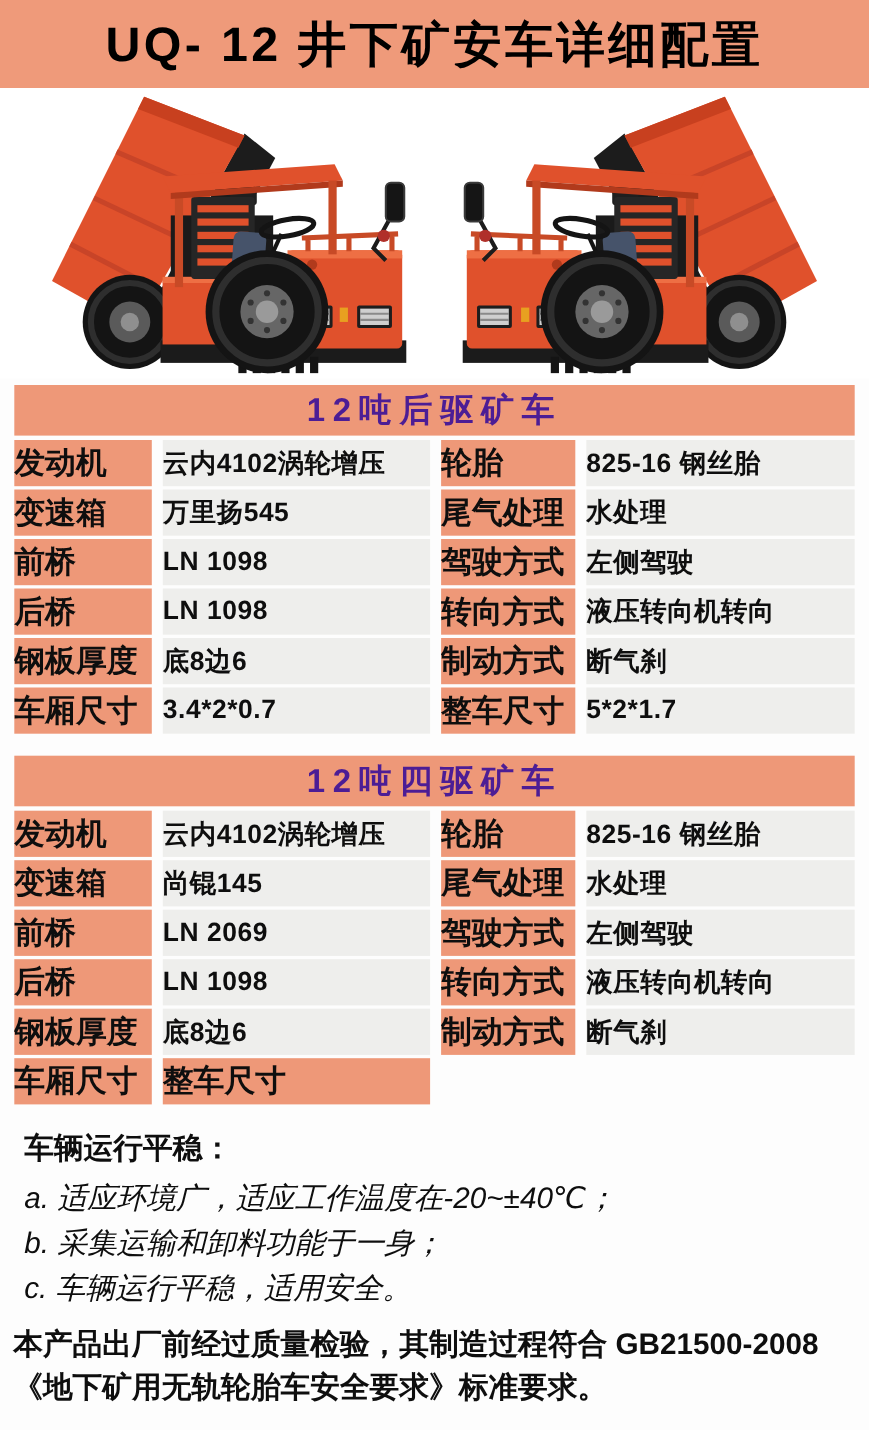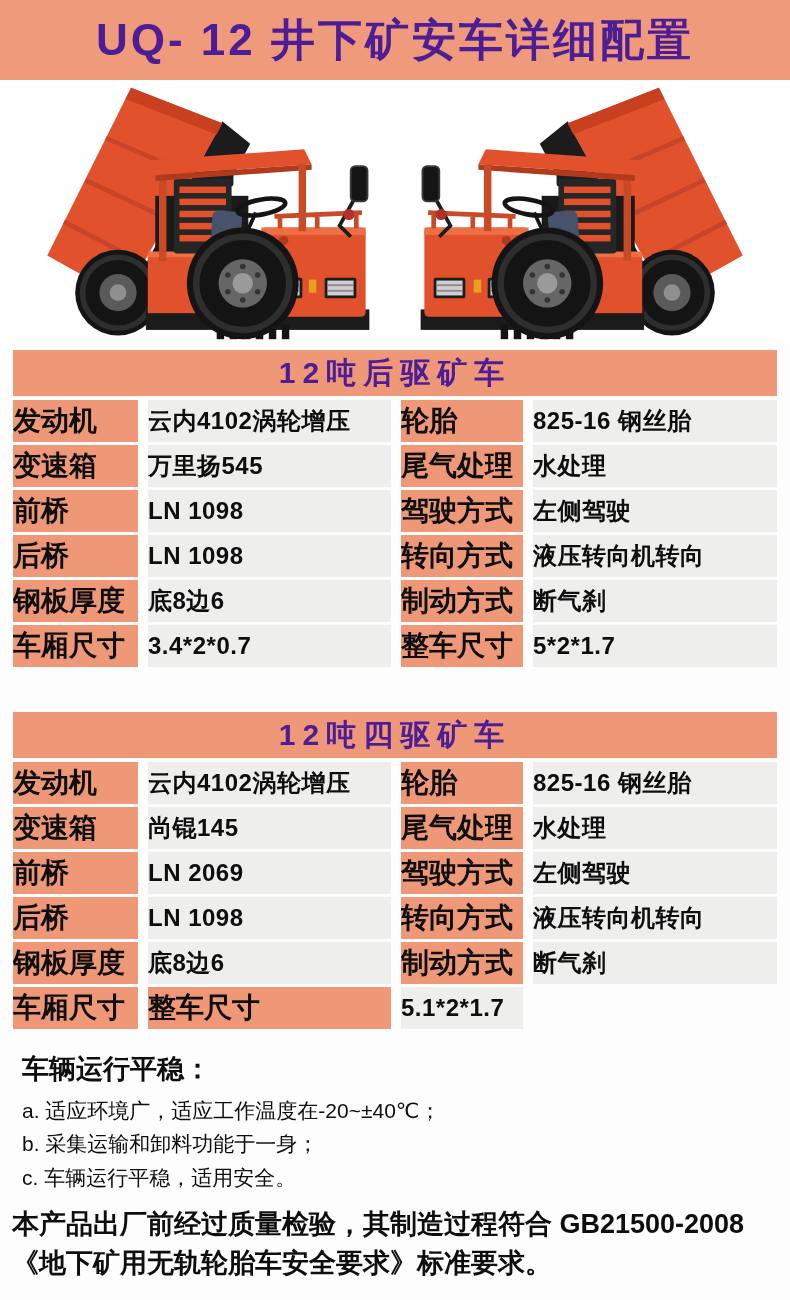--- a/index.html
+++ b/index.html
@@ -4,40 +4,40 @@
 <style>
   * { margin:0; padding:0; box-sizing:border-box; }
   html,body { width:790px; }
   body {
     height:1300px; overflow:hidden; background:#fdfdfd;
     font-family:"Liberation Sans","DejaVu Sans",sans-serif; color:#0e0e0e;
   }
   .banner {
     height:80px; background:#ef9a7a; display:flex; align-items:center; justify-content:center;
   }
-  .banner-title { font-size:44px; font-weight:700; letter-spacing:3px; color:#4c1d95; white-space:nowrap; }
+  .banner-title { font-size:44px; font-weight:700; letter-spacing:3px; color:#000000; white-space:nowrap; }
   .trucks {
     height:264px; background:#ffffff; display:flex; justify-content:space-between;
     align-items:flex-end; padding:0 16px 2px 16px;
   }
   .truck-svg { width:366px; height:256px; display:block; }
   .spec-table { margin:0 13px; }
   .spec-table.first { margin-top:6px; }
-  .spec-table.second { margin-top:45px; }
+  .spec-table.second { margin-top:20px; }
   .table-title {
     height:46px; background:#ee9878; display:flex; align-items:center; justify-content:center;
     font-size:30px; font-weight:700; letter-spacing:7px; color:#4c1d95; margin-bottom:4px;
   }
   .spec-grid { display:grid; grid-template-columns:125px 243px 122px 1fr; gap:3px 10px; }
   .cell { height:42px; display:flex; align-items:center; overflow:hidden; white-space:nowrap; }
   .cell.lab { background:#ee9878; font-weight:700; font-size:28px; padding-left:0; }
   .cell.val { background:#eeeeec; font-weight:600; font-size:24px; letter-spacing:0.5px; }
   .notes { padding:22px 0 0 22px; }
   .notes-heading { font-size:27px; font-weight:700; margin-bottom:10px; }
-  .note-item { font-size:21px; font-weight:500; line-height:1.3; margin-bottom:6px; }
+  .note-item { font-size:27px; font-weight:500; line-height:1.3; margin-bottom:6px;font-style:italic; }
   .footer { padding:8px 12px 0 12px; font-size:27px; font-weight:700; line-height:1.45; }
   .hidden-defs { position:absolute; width:0; height:0; overflow:hidden; }
 </style>
 </head>
 <body>
 
 <svg class="hidden-defs" aria-hidden="true">
   <defs>
     <g id="truck-shape">
 
@@ -207,21 +207,20 @@
     <div class="cell lab">转向方式</div>
     <div class="cell val">液压转向机转向</div>
 
     <div class="cell lab">钢板厚度</div>
     <div class="cell val">底8边6</div>
     <div class="cell lab">制动方式</div>
     <div class="cell val">断气刹</div>
 
     <div class="cell lab">车厢尺寸</div>
     <div class="cell lab">整车尺寸</div>
-    <div class="cell val">5.1*2*1.7</div>
   </div>
 </div>
 
 <div class="notes">
   <div class="notes-heading">车辆运行平稳：</div>
   <div class="note-item">a. 适应环境广，适应工作温度在-20~±40℃；</div>
   <div class="note-item">b. 采集运输和卸料功能于一身；</div>
   <div class="note-item">c. 车辆运行平稳，适用安全。</div>
 </div>
 

